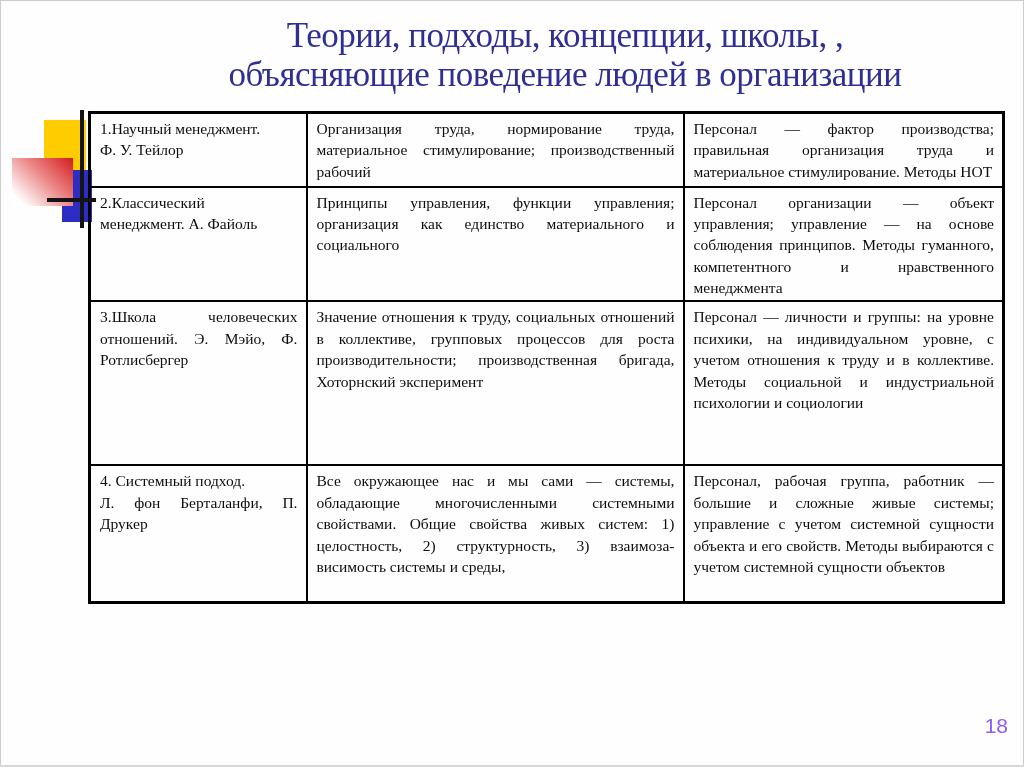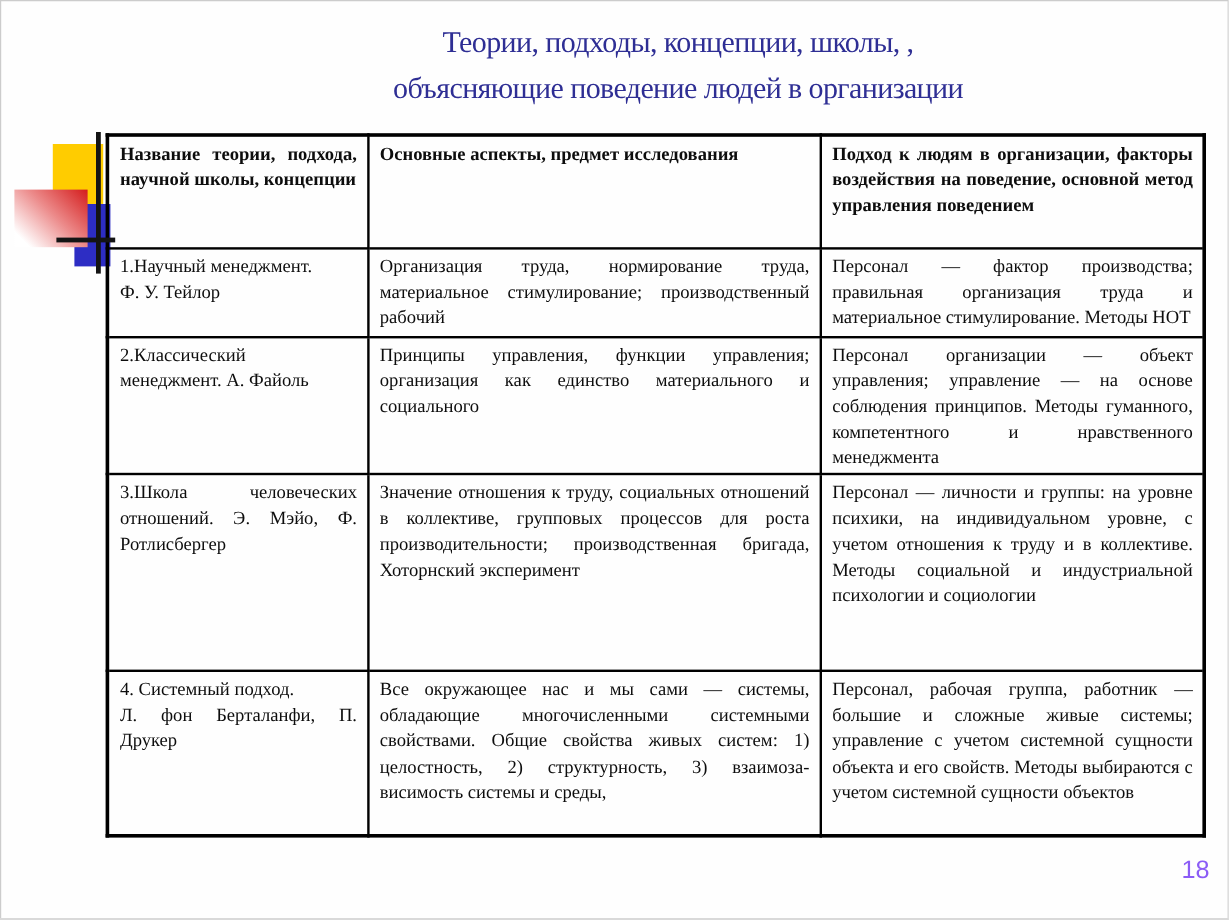--- a/index.html
+++ b/index.html
@@ -12,21 +12,21 @@
     box-shadow:inset 0 0 0 1px #cccccc;
   }
   .bottom-edge{
     position:absolute;left:0;right:0;bottom:0;height:2px;background:#d9d9d9;
   }
   
   .title{
     position:absolute;left:105px;top:16px;width:920px;
     text-align:center;
     color:#2e2e94;
-    font-size:25px;line-height:39px;
+    font-size:35px;line-height:39px;
     font-weight:normal;
     letter-spacing:-0.5px;
   }
   
   .deco{position:absolute;}
   .sq-yellow{left:44px;top:120px;width:42px;height:51px;background:#ffcc00;z-index:1;}
   .sq-blue{left:62px;top:170px;width:30px;height:52px;background:#2d2dc4;z-index:2;}
   .sq-red{left:12px;top:158px;width:61px;height:48px;
     background:linear-gradient(225deg,#d41c1c 0%,#ec8a8a 45%,#ffffff 88%);z-index:3;}
   .v-line{left:80px;top:110px;width:4px;height:118px;background:#141414;z-index:6;}
@@ -74,25 +74,20 @@
   <div class="deco v-line"></div>
   <div class="deco h-line"></div>
 
   <table class="theories">
     <colgroup>
       <col style="width:217px">
       <col style="width:377px">
       <col style="width:320px">
     </colgroup>
     <tbody>
-        <tr style="height:94px">
-      <th>Название теории, подхода, научной школы, концепции</th>
-      <th class="one-line">Основные аспекты, предмет исследования</th>
-      <th>Подход к людям в организации, факторы воздействия на поведение, основной метод управления поведением</th>
-    </tr>
     <tr style="height:74px">
       <td>1.Научный менеджмент.
 Ф. У. Тейлор</td>
       <td>Организация труда, нормирование труда, материальное стимулирование; производственный рабочий</td>
       <td>Персонал — фактор производства; правильная организация труда и материальное стимулирование. Методы НОТ</td>
     </tr>
     <tr style="height:107px">
       <td>2.Классический
 менеджмент. А. Файоль</td>
       <td>Принципы управления, функции управления; организация как единство материального и социального</td>

